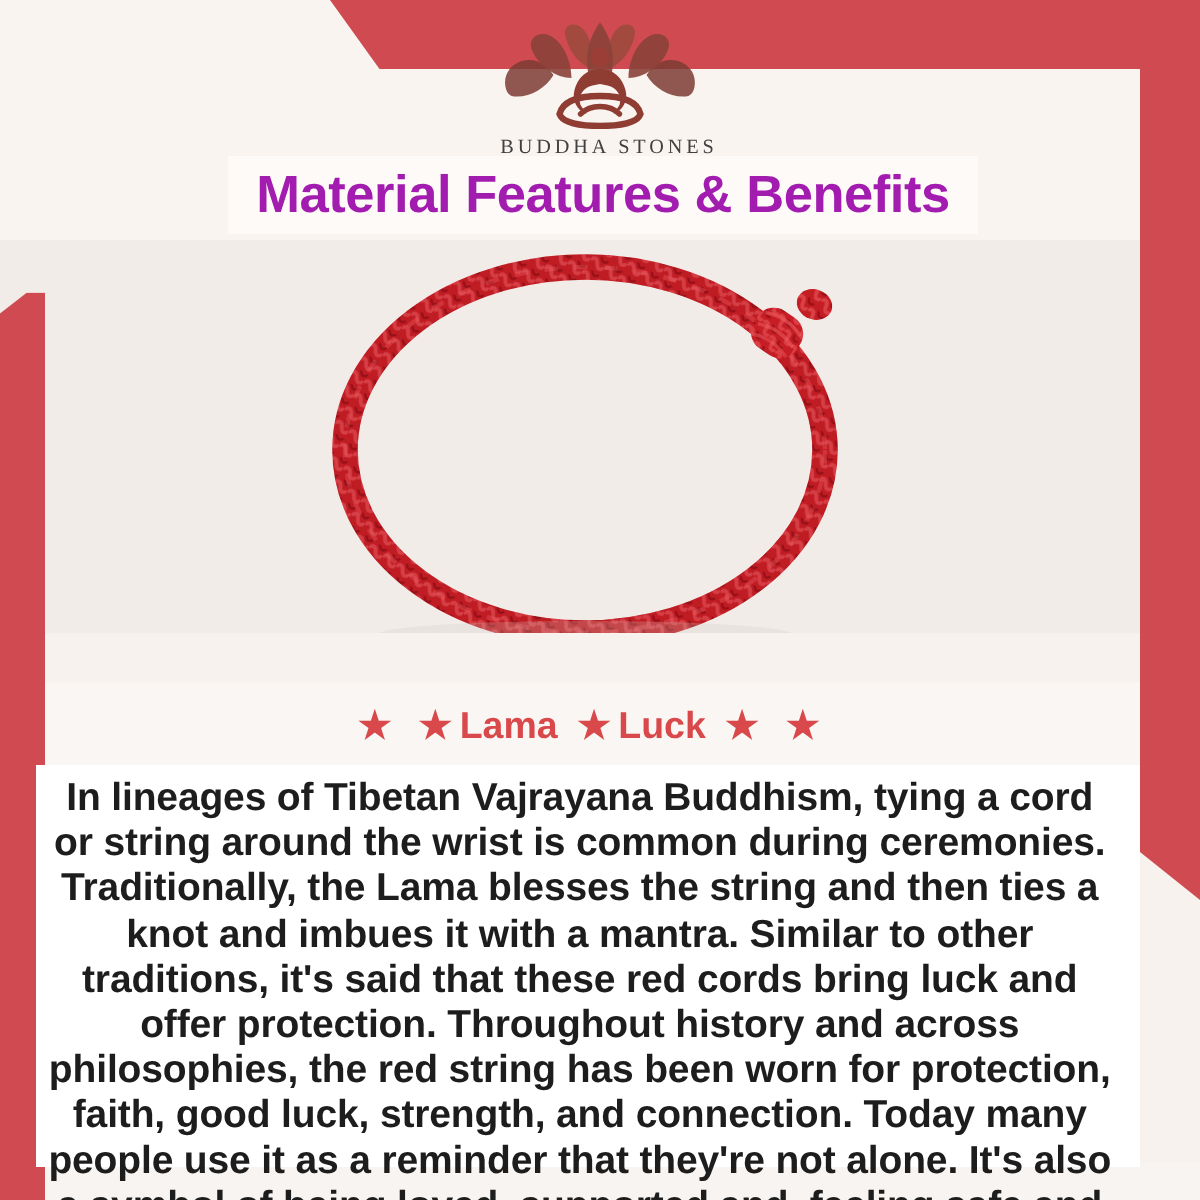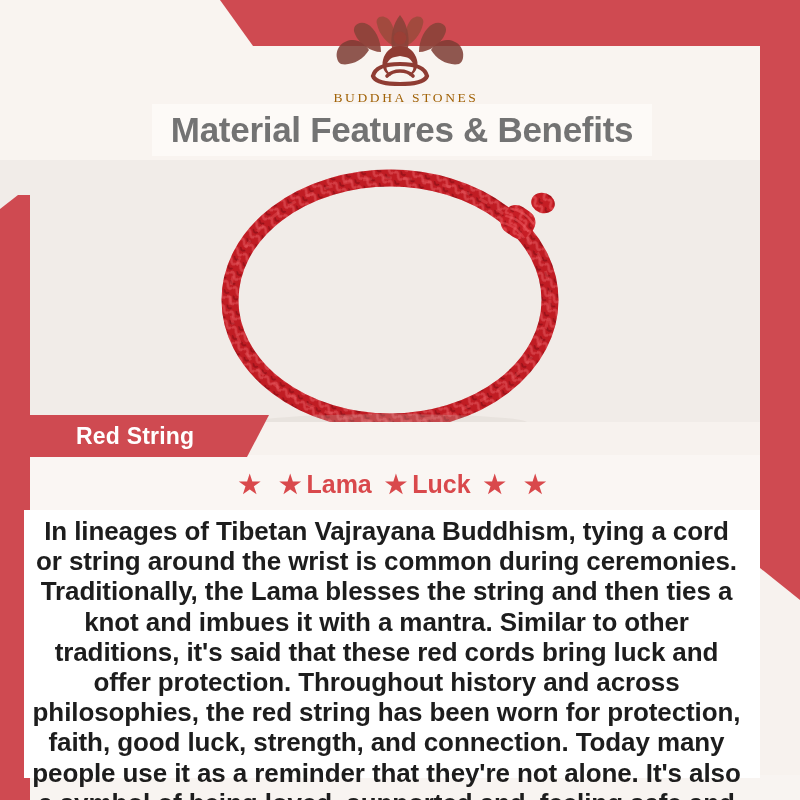--- a/index.html
+++ b/index.html
@@ -77,39 +77,39 @@
   .logo-mark {
     display: block;
     margin: 0 auto;
   }
   .logo-word {
     display: block;
     margin-top: 4px;
     font-family: "Liberation Serif", serif;
     font-size: 13.5px;
     letter-spacing: 2.6px;
-    color: #a16207;
+    color: #404040;
     font-weight: 400;
     margin-left: 12px;
   }
 
   
   .title-ribbon {
     position: absolute;
     left: 152px; top: 104px;
     width: 500px; height: 52px;
     background: #fdfaf7;
     display: flex;
     align-items: center;
     justify-content: center;
   }
   .title-text {
     font-size: 35px;
     font-weight: 700;
-    color: #737373;
+    color: #a21caf;
     letter-spacing: -0.3px;
     white-space: nowrap;
   }
 
   
   .photo-area {
     position: absolute;
     left: 30px; top: 160px;
     width: 730px; height: 262px;
     overflow: hidden;
@@ -258,23 +258,20 @@
         <g transform="translate(503,43) rotate(20)">
           <ellipse cx="0" cy="0" rx="12" ry="10" fill="url(#braid)"></ellipse>
           <ellipse cx="0" cy="0" rx="12" ry="10" fill="#8f1017" opacity="0.15"></ellipse>
         </g>
 
         <ellipse cx="350" cy="263" rx="138" ry="9" fill="#cfc6c0" opacity="0.25"></ellipse>
       </g>
     </svg>
   </div>
 
-  <div class="label-flag">
-    <span class="label-flag-text">Red String</span>
-  </div>
 
   <div class="stars-row">
     <span class="benefit">
       <span class="star">★</span>
     </span>
     <span class="benefit">
       <span class="star">★</span>
       <span>Lama</span>
     </span>
     <span class="benefit">

